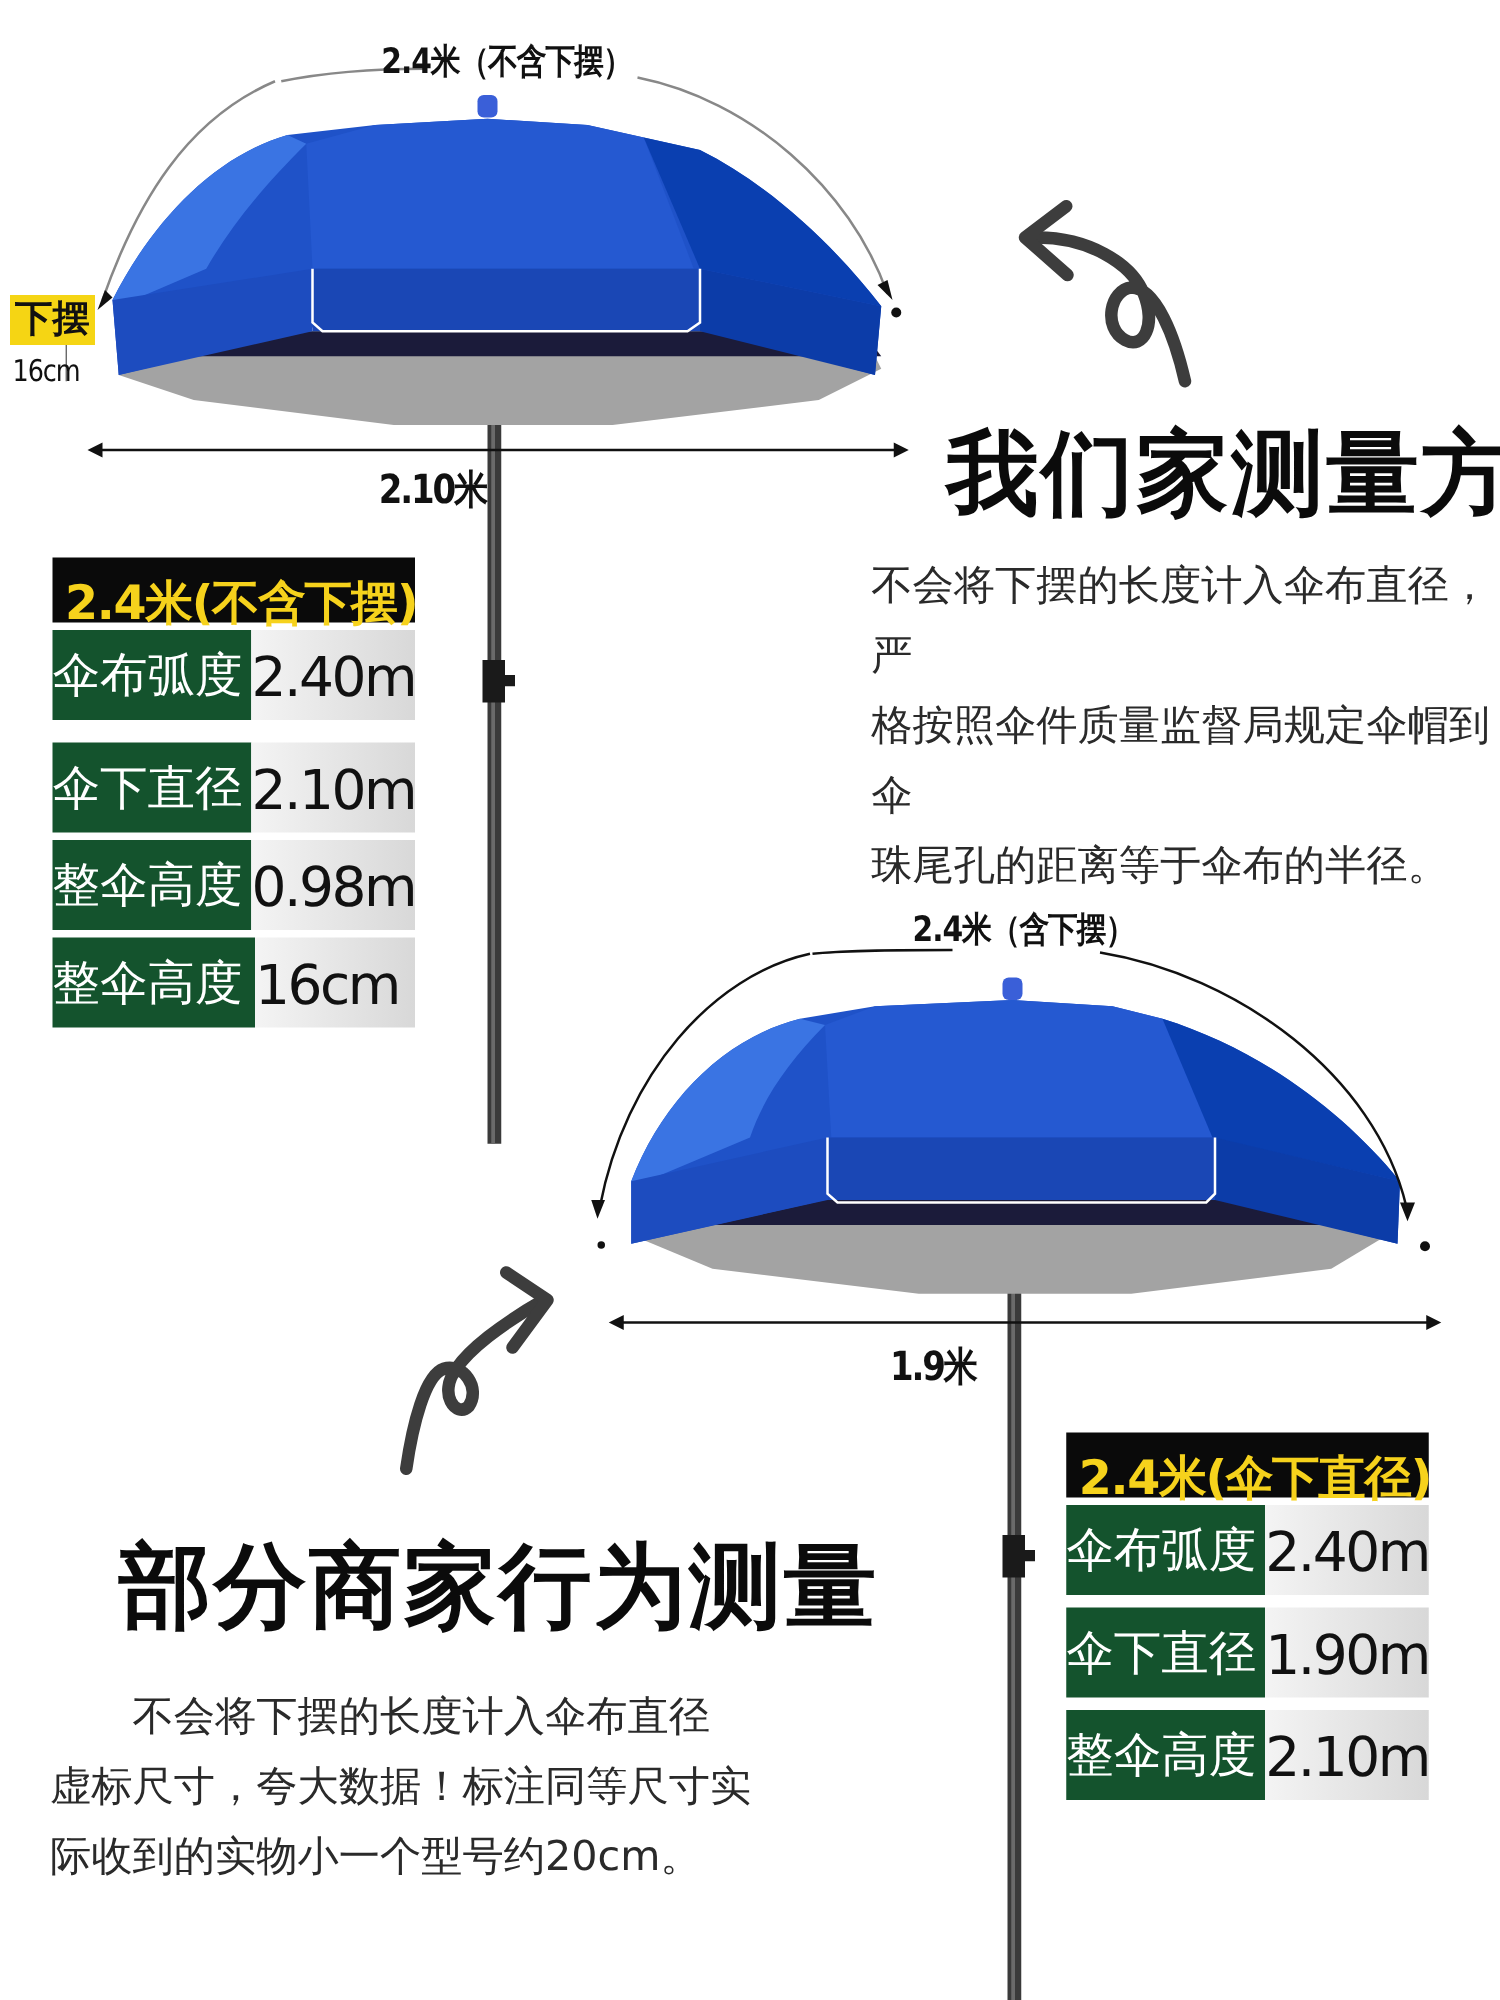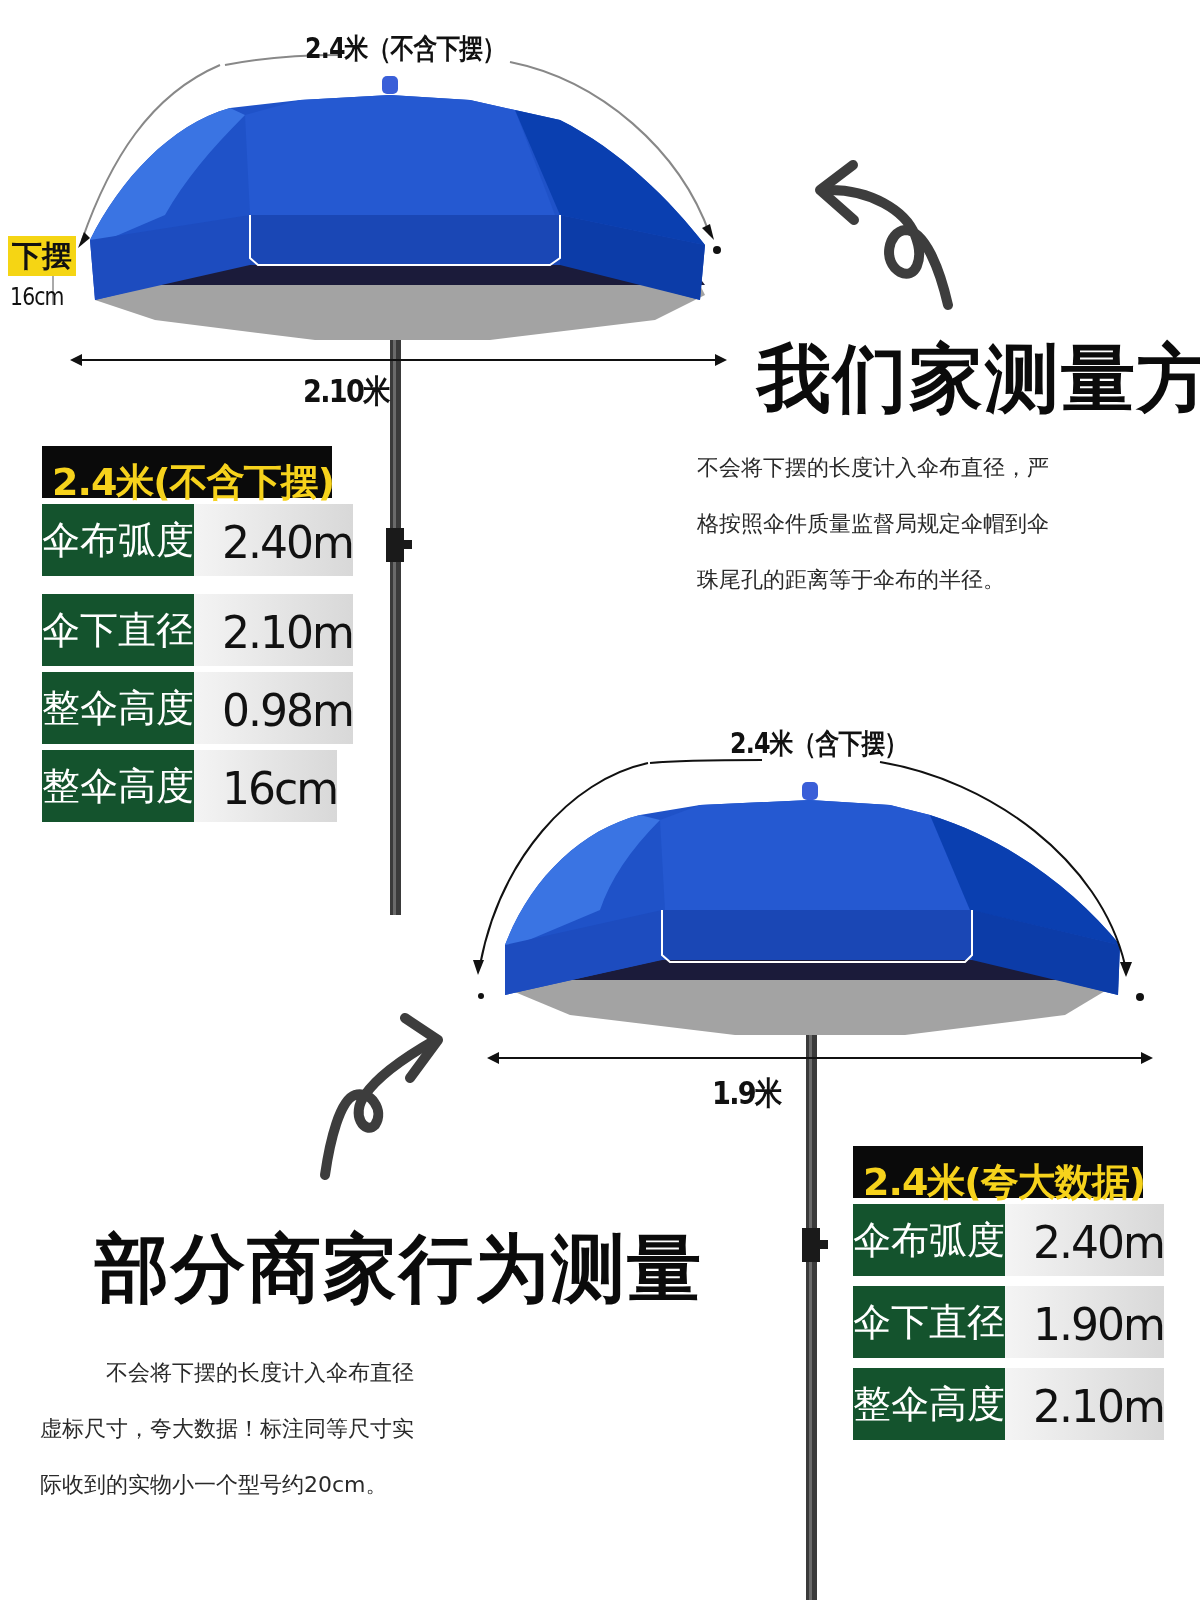--- a/index.html
+++ b/index.html
@@ -7,23 +7,23 @@
   .abs{position:absolute;}
   svg.layer{position:absolute;left:0;top:0;}
   .arc-label{font-size:28px;font-weight:bold;letter-spacing:-1px;color:#111;white-space:nowrap;transform:scaleX(0.85);transform-origin:left top;}
   .dim-label{font-size:32px;font-weight:bold;color:#111;letter-spacing:-2px;white-space:nowrap;transform:scaleX(0.85);transform-origin:left top;}
   .skirt-tag{background:#f5d514;color:#111;font-size:30px;font-weight:bold;padding:2px 4px;line-height:36px;}
   .skirt-cm{font-size:24px;color:#111;letter-spacing:-1px;transform:scaleX(0.85);transform-origin:left top;}
   .spec{position:absolute;}
   .spec .head{background:#0a0a0a;color:#f6d21c;font-weight:bold;font-size:38px;height:52px;line-height:72px;padding-left:10px;white-space:nowrap;letter-spacing:-1px;}
   .spec .row{display:flex;height:72px;margin-top:6px;}
   .spec .row .k{background:#14532d;color:#fff;font-size:38px;width:162px;line-height:72px;text-align:left;white-space:nowrap;}
-  .spec .row .v{flex:1;background:linear-gradient(90deg,#f4f4f4,#d8d8d8);color:#111;font-size:44px;line-height:78px;padding-left:28px;white-space:nowrap;letter-spacing:-2px;}
+  .spec .row .v{flex:1;background:linear-gradient(90deg,#f4f4f4,#d8d8d8);color:#111;font-size:44px;line-height:78px;padding-left:0;white-space:nowrap;letter-spacing:-2px;}
   .big-title{font-size:74px;font-weight:bold;color:#0b0b0b;white-space:nowrap;letter-spacing:2px;}
-  .para{font-size:22px;color:#2a2a2a;line-height:56px;}
+  .para{font-size:33px;color:#2a2a2a;line-height:56px;}
 </style>
 </head>
 <body>
 
 <svg class="layer" width="1200" height="1600">
 
   <g>
     <rect x="390" y="260" width="11" height="655" fill="#3a3a3a"></rect>
     <rect x="393" y="260" width="3" height="655" fill="#6a6a6a"></rect>
     <rect x="386" y="528" width="18" height="34" fill="#1a1a1a"></rect>
@@ -137,21 +137,21 @@
 <div class="abs para" style="left:697px;top:440px;width:500px;">
   <div>不会将下摆的长度计入伞布直径，严</div>
   <div>格按照伞件质量监督局规定伞帽到伞</div>
   <div>珠尾孔的距离等于伞布的半径。</div>
 </div>
 
 <div class="abs arc-label" style="left:730px;top:725px;">2.4米（含下摆）</div>
 <div class="abs dim-label" style="left:712px;top:1072px;">1.9米</div>
 
 <div class="spec" style="left:853px;top:1146px;width:290px;">
-  <div class="head">2.4米(夸大数据)</div>
+  <div class="head">2.4米(伞下直径)</div>
   <div class="row">
     <div class="k">伞布弧度</div>
     <div class="v">2.40m</div>
   </div>
   <div class="row" style="margin-top:10px;">
     <div class="k">伞下直径</div>
     <div class="v">1.90m</div>
   </div>
   <div class="row" style="margin-top:10px;">
     <div class="k">整伞高度</div>

